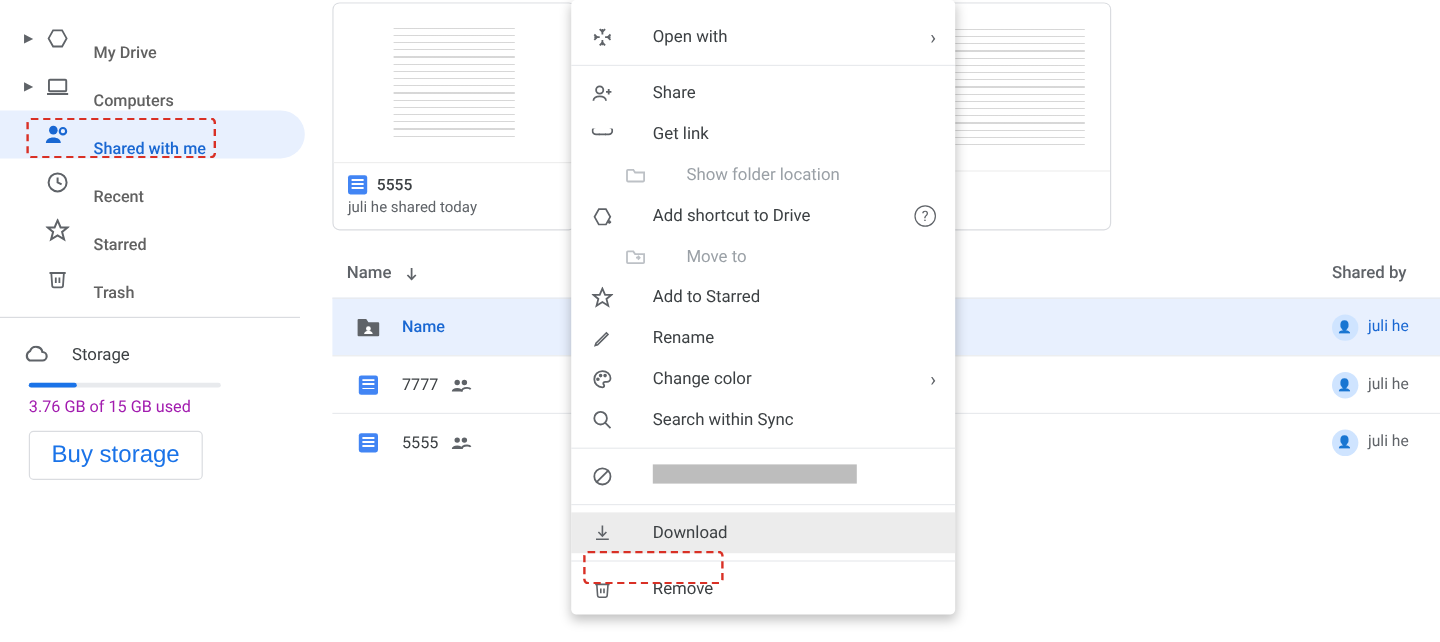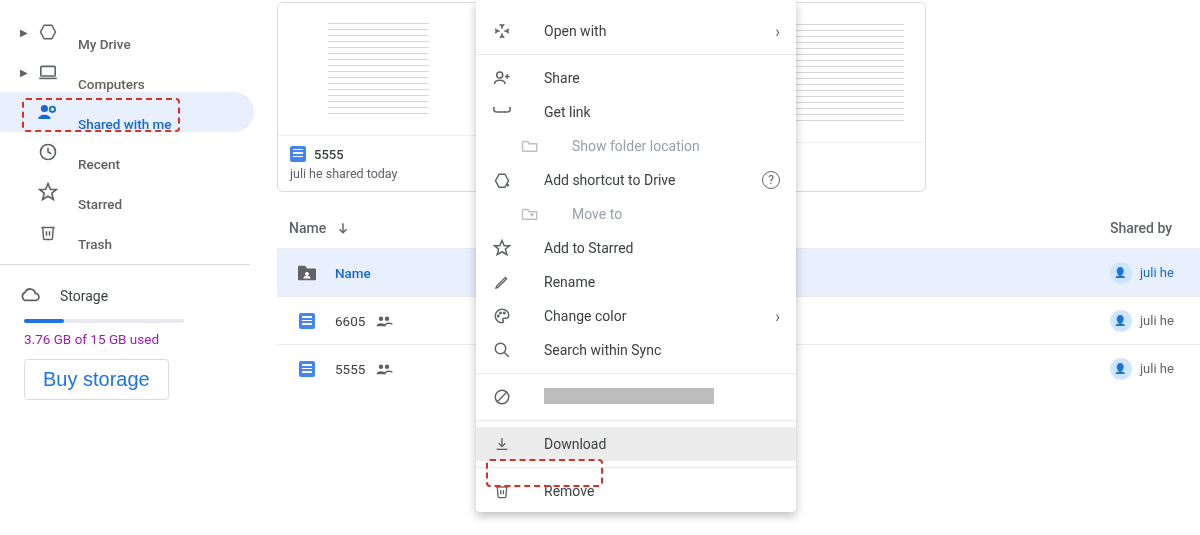--- a/index.html
+++ b/index.html
@@ -304,21 +304,21 @@
       <div class="sharedby">
         <span class="avatar">👤</span>
         <span>juli he</span>
       </div>
     </div>
 
     <div class="row">
       <span class="ico">
           <span class="docs-ico"></span>
         </span>
-      <span class="name">6605</span>
+      <span class="name">7777</span>
       <span class="people">
         <svg width="18" height="12" viewBox="0 0 24 16" fill="#5f6368">
             <circle cx="8" cy="5" r="3"></circle>
             <circle cx="16" cy="5" r="3"></circle>
             <path d="M2 15c0-2.5 2.5-4 6-4s6 1.5 6 4z"></path>
             <path d="M13 15c0-2.5 2.5-4 6-4 2 0 3.5.5 4 1.5" fill="none" stroke="#5f6368" stroke-width="2"></path>
           </svg>
       </span>
       <div class="spacer"></div>
       <div class="sharedby">

